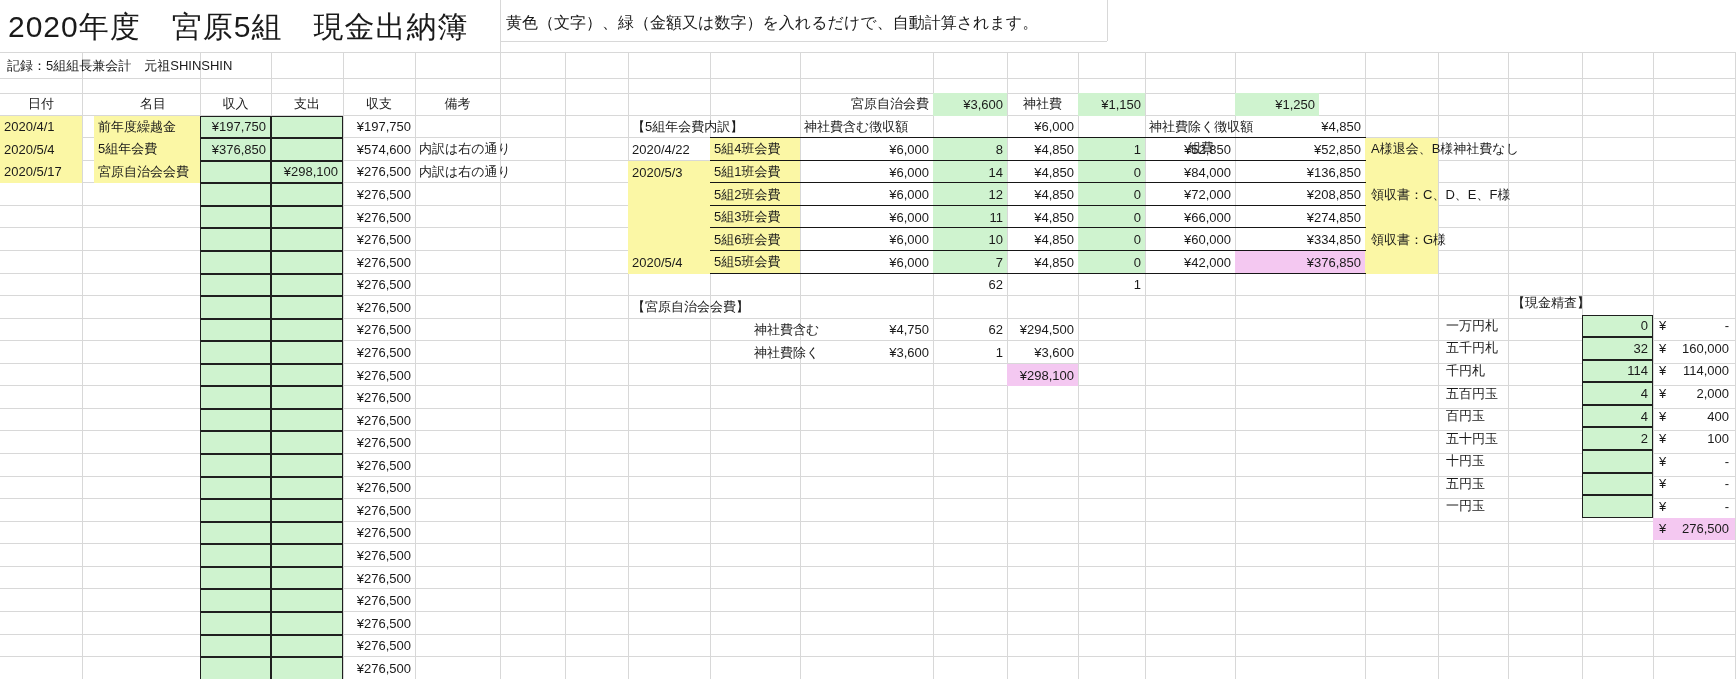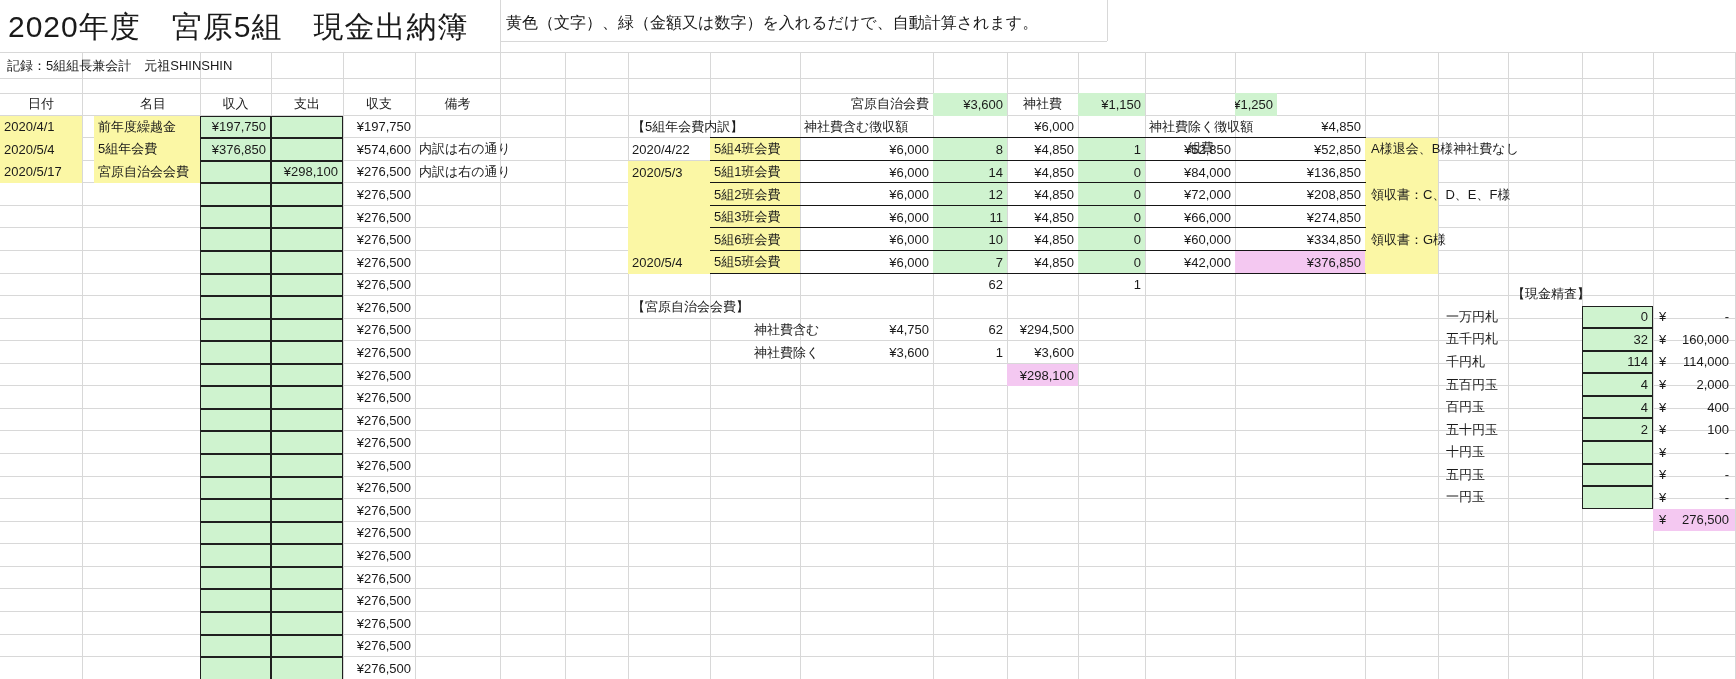--- a/index.html
+++ b/index.html
@@ -29,21 +29,21 @@
   .grn{background:var(--green);}
   .pnk{background:var(--pink);}
   .blk{border:1px solid #1f1f1f;}
   
   .mA{left:0;width:82px;} .mB{left:82px;width:118px;margin-left:12px;}
   .mC{left:200px;width:71px;} .mD{left:271px;width:72px;}
   .mE{left:343px;width:72px;} .mF{left:415px;width:100px;overflow:visible;}
   
   .fL1{left:800px;width:133px;} .fV1{left:933px;width:74px;}
   .fL2{left:1007px;width:71px;} .fV2{left:1078px;width:67px;}
-  .fL3{left:1145px;width:112px;margin-top:44px;} .fV3{left:1235px;width:42px;}
+  .fL3{left:1145px;width:112px;margin-top:44px;} .fV3{left:1235px;width:84px;}
   .secL{left:628px;width:220px;overflow:visible;}
   .bDate{left:628px;width:82px;} .bName{left:710px;width:90px;}
   .bFee{left:800px;width:133px;} .bC1{left:933px;width:74px;}
   .bFee2{left:1007px;width:71px;} .bC2{left:1078px;width:67px;}
   .bAmt{left:1145px;width:90px;} .bCum{left:1235px;width:130px;}
   .bNote{left:1365px;width:73px;overflow:visible;}
   .btbl::after{content:"";position:absolute;left:710px;width:656px;height:1px;bottom:0;background:#161616;z-index:3;}
   .spill{position:absolute;left:6px;top:50%;transform:translateY(-50%);white-space:nowrap;}
   
   .jL{left:710px;width:90px;overflow:visible;margin-left:40px;}
@@ -393,21 +393,21 @@
       <div class="c jL lft">神社費除く</div>
       <div class="c jU num">¥3,600</div>
       <div class="c jC num">1</div>
       <div class="c jA num">¥3,600</div>
     </div>
     <div class="r">
       <div class="c jA num pnk">¥298,100</div>
     </div>
   </div>
 
-  <div class="stack" style="left:0;top:283px;width:1736px">
+  <div class="stack" style="left:0;top:292px;width:1736px">
     <div class="r">
       <div class="c kSec">【現金精査】</div>
     </div>
     <div style="display:contents">
       
     
         <div class="r">
           <div class="c kL lft">一万円札</div>
           <div class="c kC grn blk num">0</div>
           <div class="c kA">

